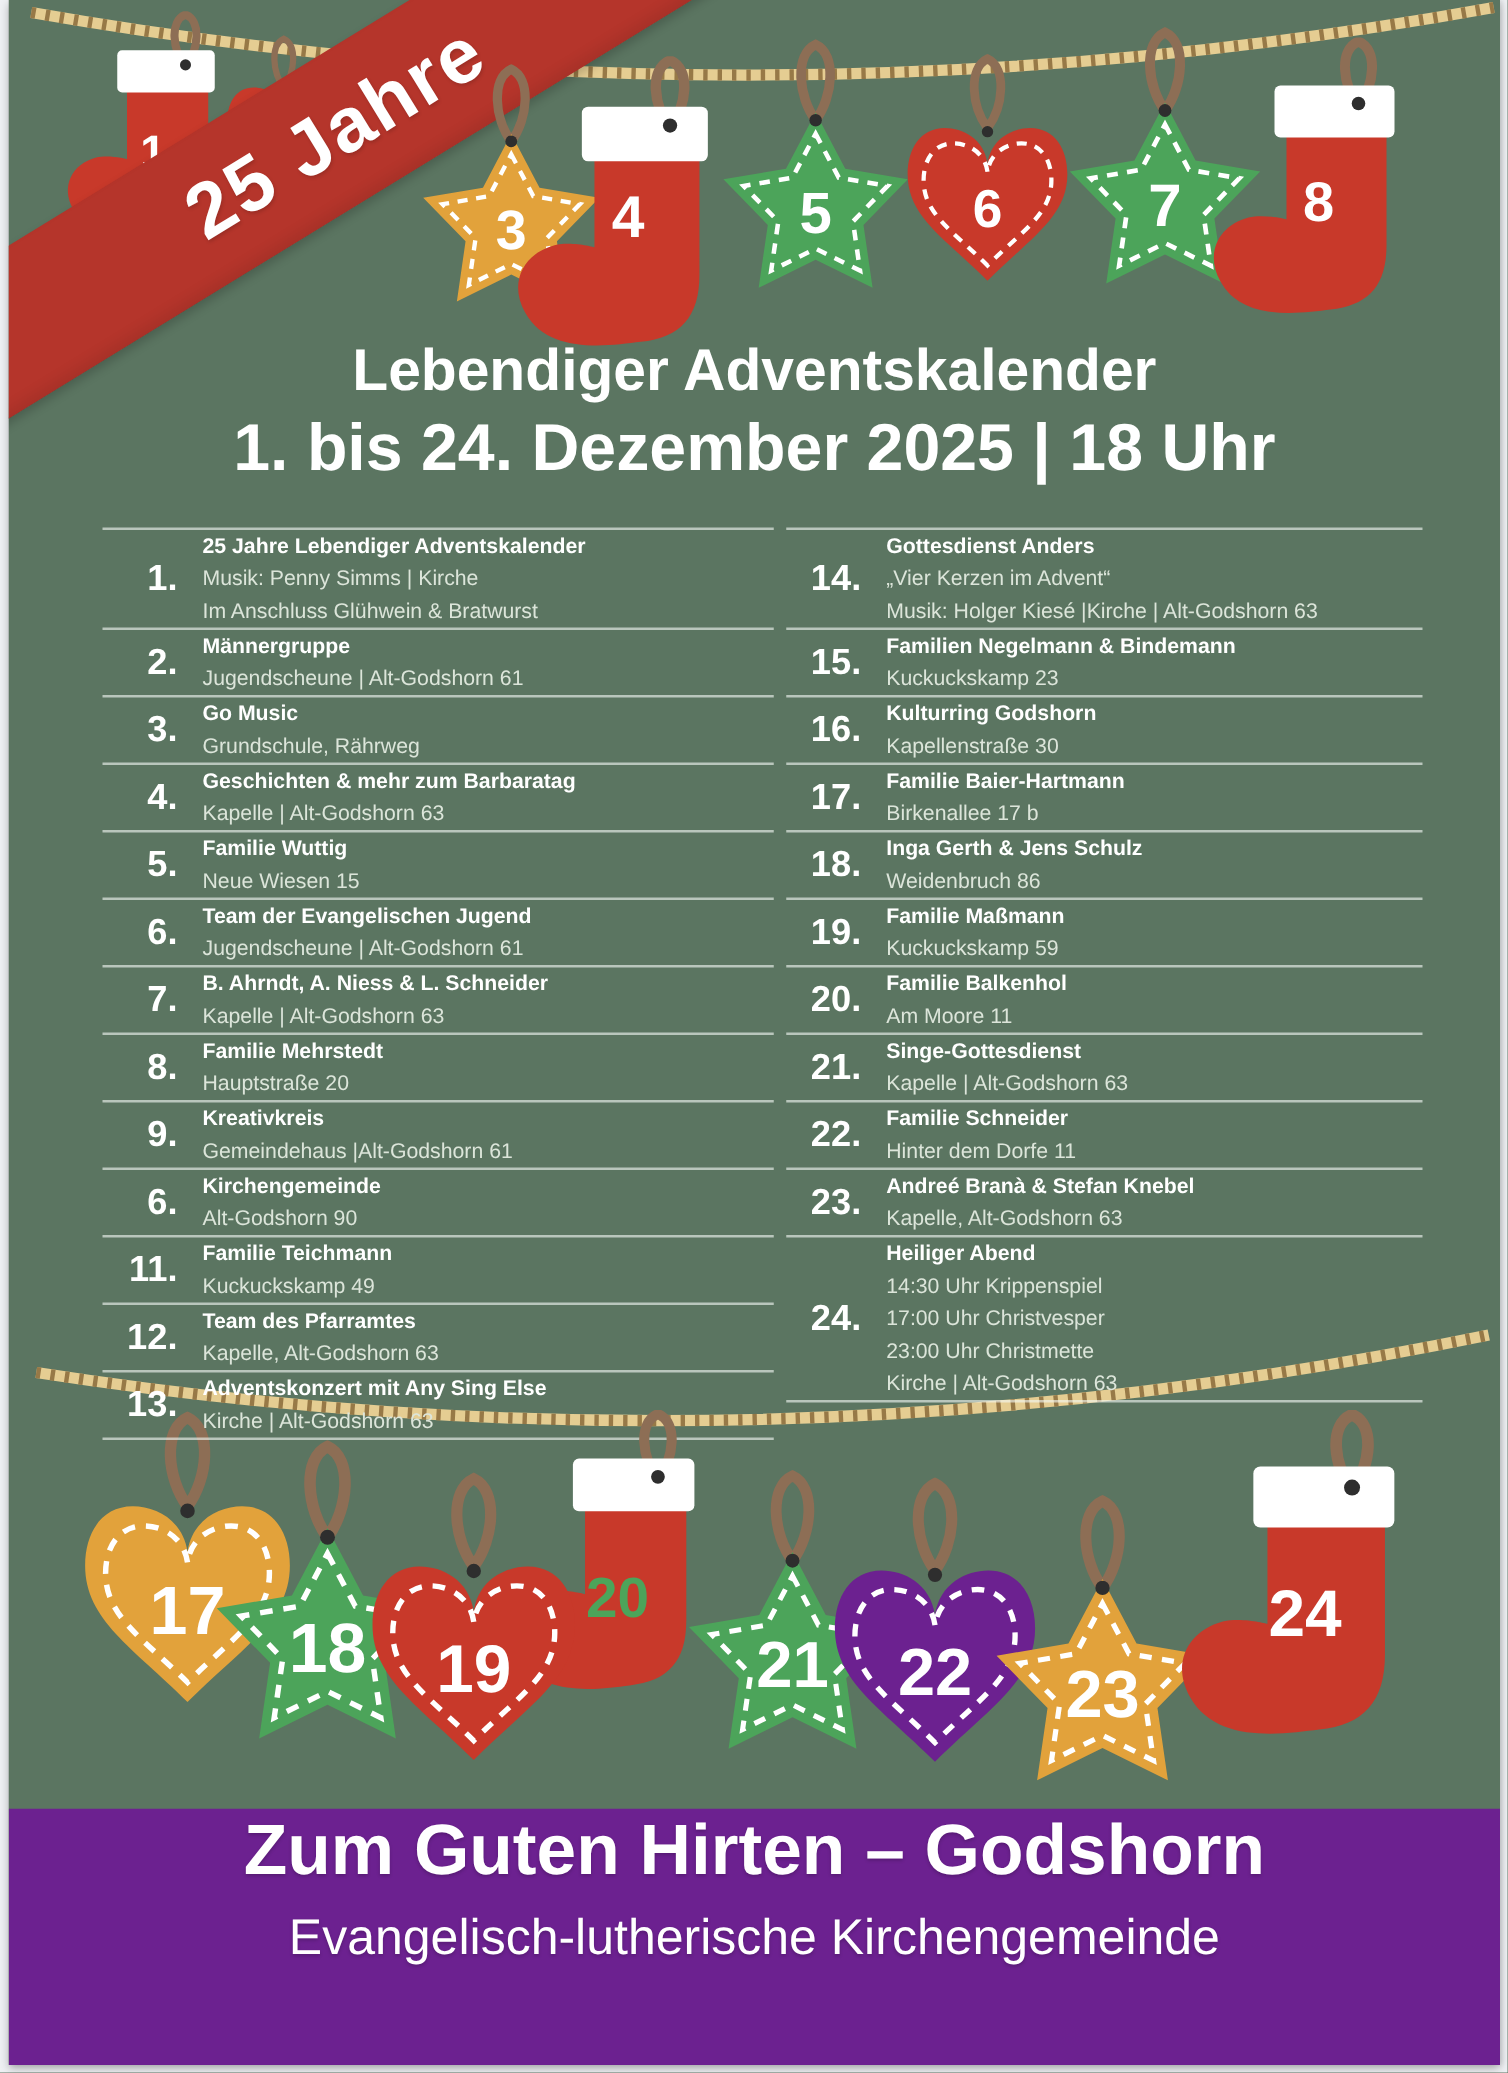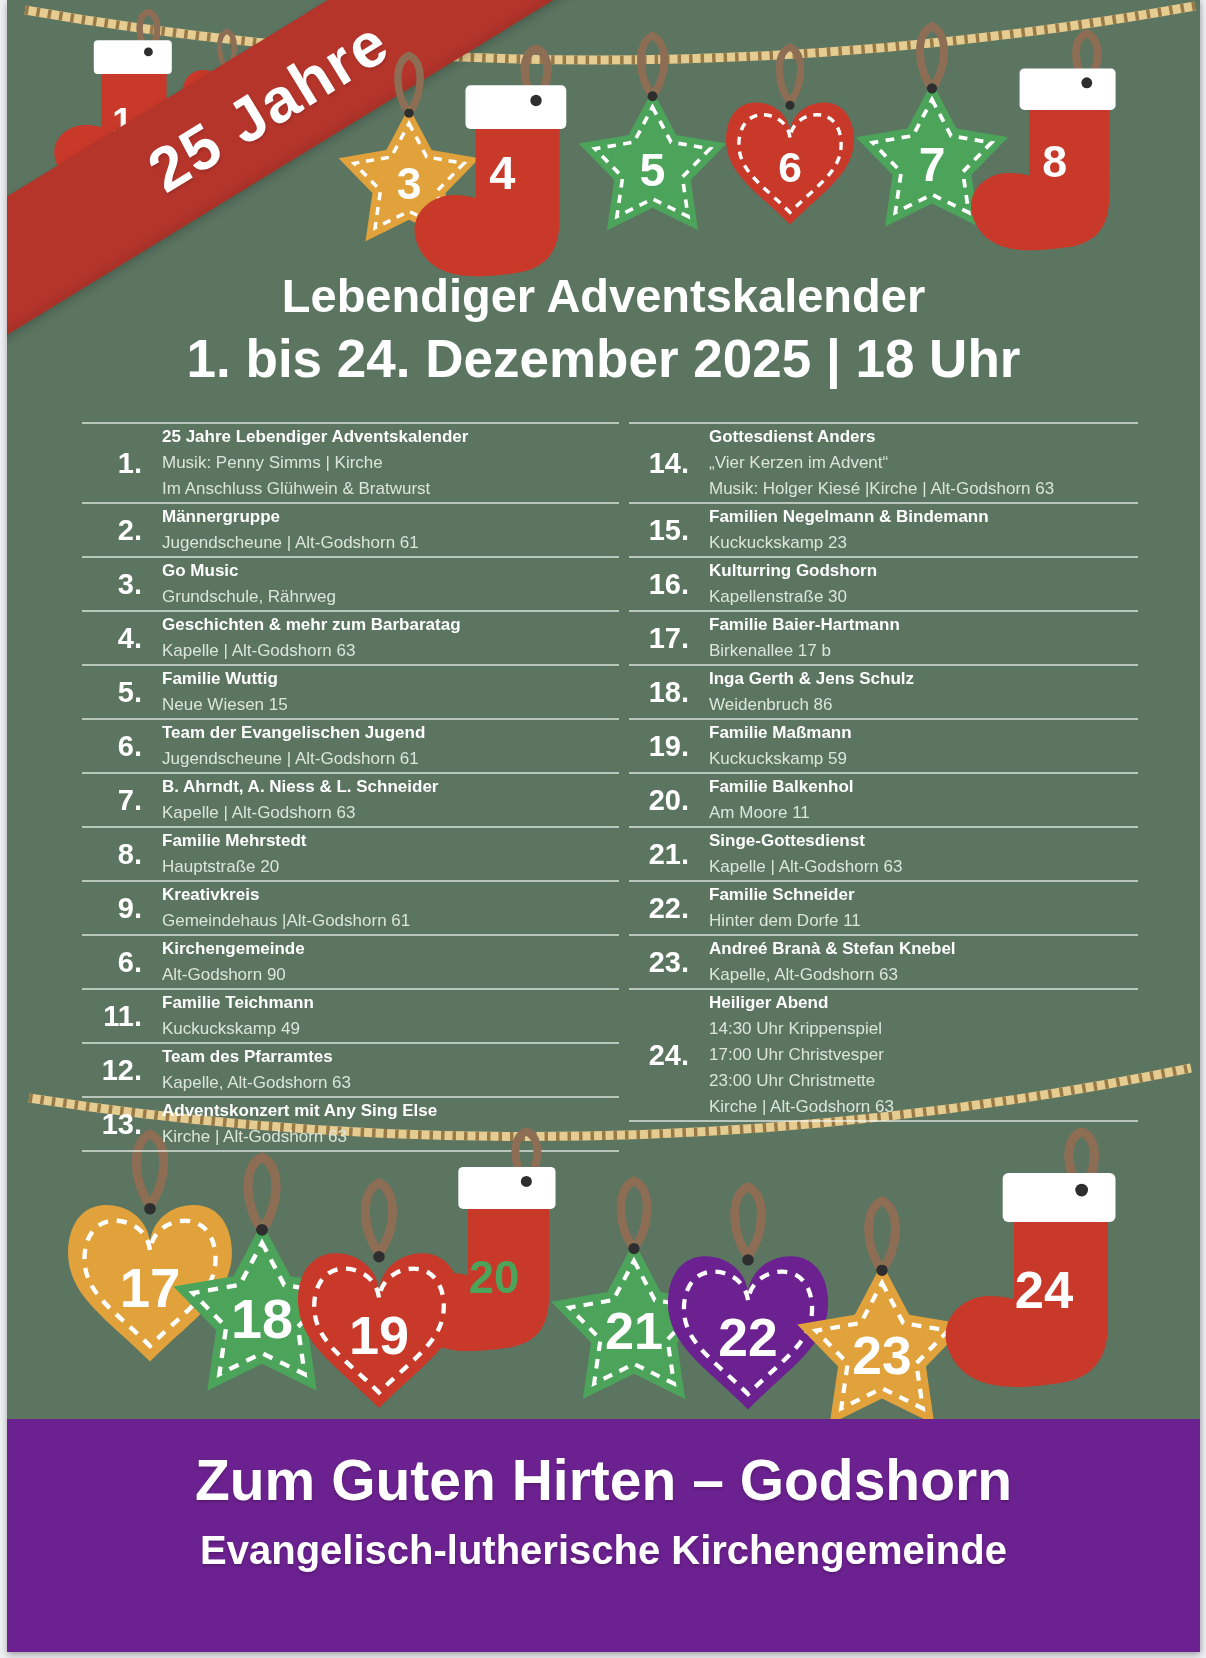--- a/index.html
+++ b/index.html
@@ -47,26 +47,26 @@
   .col-right{width:509px;}
   .row{display:flex;border-top:2px solid var(--divider);}
   .num{
     width:72px;box-sizing:border-box;padding-right:12px;flex:none;
     display:flex;align-items:center;justify-content:flex-end;
     color:#fff;font-weight:bold;font-size:29px;
   }
   .txt{padding-left:8px;color:var(--text,#DCE5DA);font-size:17px;line-height:26px;}
   .txt .t{color:#fff;font-weight:bold;}
   .footer{
-    position:absolute;left:0;bottom:0;width:100%;height:233px;
+    position:absolute;left:0;bottom:0;width:100%;height:205px;
     background:var(--purple,#6C2190);z-index:20;text-align:center;
-    box-sizing:border-box;padding-top:28px;
+    box-sizing:border-box;
   }
   .footer .l1{color:#fff;font-weight:bold;font-size:57px;line-height:66px;text-shadow:0 2px 3px rgba(0,0,0,.2);}
-  .footer .l2{color:#fff;font-weight:bold;font-size:40px;line-height:54px;margin-top:10px;text-shadow:0 2px 3px rgba(0,0,0,.2);}
+  .footer .l2{color:#fff;font-weight:normal;font-size:40px;line-height:54px;margin-top:10px;text-shadow:0 2px 3px rgba(0,0,0,.2);}
 </style>
 </head>
 <body style="--bg: #5B7561; --ribbon: #B5352B; --purple: #6C2190; --title: #FFFFFF; --text: #DCE5DA; --divider: rgba(244,248,244,0.62);">
 
 <div class="page" style="--bg: #5B7561;">
 
   <svg class="rope-svg" width="1193" height="300" viewBox="0 0 1193 300">
     <path d="M 18,10 Q 600,112 1188,6" fill="none" stroke="#E5CD92" stroke-width="9"></path>
     <path d="M 18,10 Q 600,112 1188,6" fill="none" stroke="#8A6A3A" stroke-width="9" stroke-dasharray="3.5 8" opacity="0.85"></path>
   </svg>

